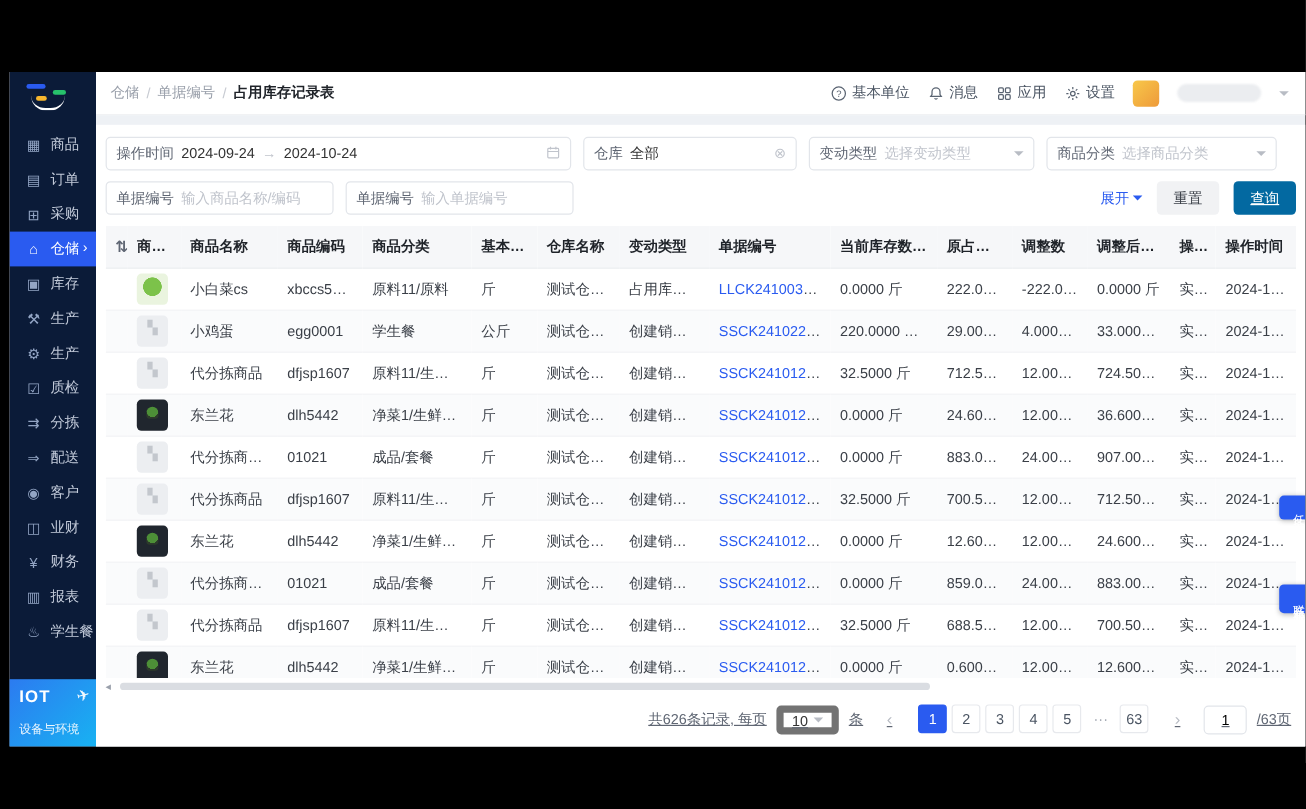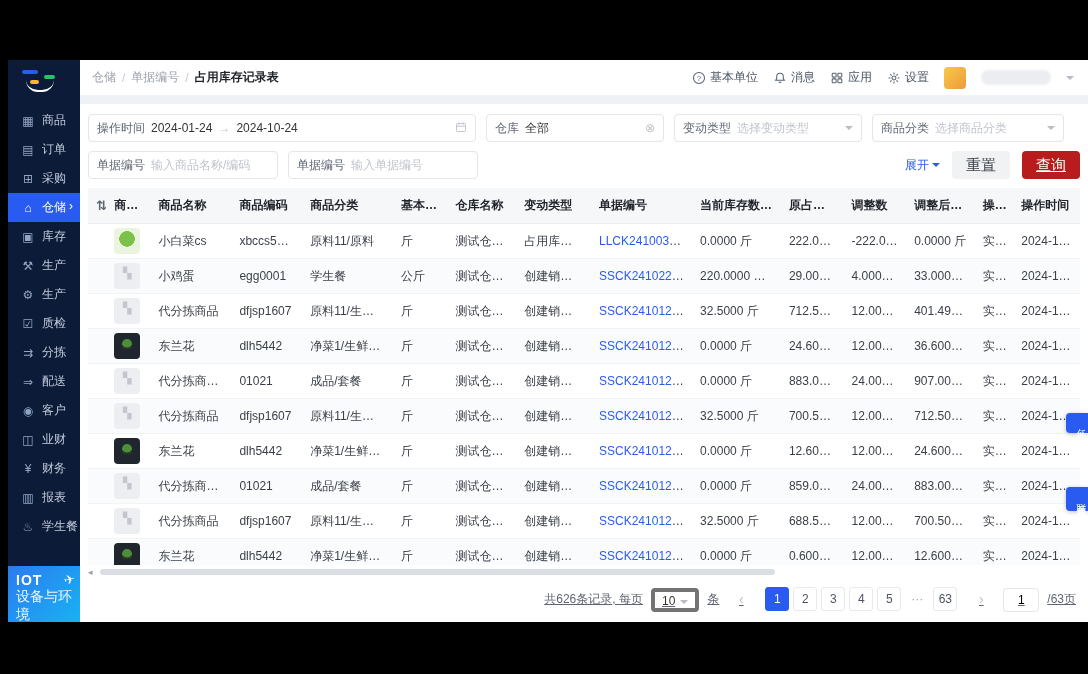--- a/index.html
+++ b/index.html
@@ -16,21 +16,21 @@
   .lb3 { width:9px;  left:22px; top:20px; background:#f6b62e; }
   .swoosh { position:absolute; left:18px; top:20px; width:28px; height:12px; border-bottom:2px solid #fff; border-radius:0 0 14px 14px; }
   nav { flex:1; overflow:hidden; padding-top:4px; }
   .nav-item { height:29px; display:flex; align-items:center; gap:7px; padding-left:13px; color:#c3cbda; font-size:12px; cursor:pointer; position:relative; }
   .nav-item .ic { width:14px; text-align:center; font-size:12px; color:#93a5c4; }
   .nav-item.active { background:#2a5bf0; color:#fff; }
   .nav-item.active .ic { color:#fff; }
   .nav-item.active::after { content:"›"; position:absolute; right:7px; top:6px; color:#fff; font-size:12px; }
   .side-footer { height:56px; flex-shrink:0; background:linear-gradient(135deg,#2c7bf0 0%,#18b2f2 100%); color:#fff; padding:6px 8px 4px 8px; position:relative; overflow:hidden; }
   .iot-title { font-size:14px; font-weight:bold; letter-spacing:1px; }
-  .iot-sub { font-size:14px; opacity:.92; margin-top:0; }
+  .iot-sub { font-size:10px; opacity:.92; margin-top:13px; }
   .plane { position:absolute; right:5px; top:6px; font-size:13px; opacity:.95; transform:rotate(-15deg); }
 
   
   .main { flex:1; display:flex; flex-direction:column; background:#eef1f5; min-width:0; }
   .topbar { height:36px; flex-shrink:0; background:#fff; display:flex; align-items:center; justify-content:space-between; padding:0 14px 0 12px; border-bottom:1px solid #f1f2f4; }
   .breadcrumb { font-size:12px; color:#9aa0ab; display:flex; align-items:center; gap:6px; }
   .bc-item.current { color:#1f2329; font-weight:bold; }
   .bc-sep { color:#c6cad1; }
   .top-actions { display:flex; align-items:center; gap:15px; font-size:12px; color:#4b5563; }
   .action { display:flex; align-items:center; gap:4px; cursor:pointer; }
@@ -53,23 +53,23 @@
   .w-ct { width:188px; }
   .w-cat { width:192px; }
   .w-kw, .w-doc { width:190px; }
   .clear-ic, .cal-ic { margin-left:auto; color:#c0c4cc; font-size:12px; }
   .sel-caret { margin-left:auto; }
   .date-val { color:#333; }
   .date-arrow { color:#c0c4cc; }
   .f-actions { margin-left:auto; display:flex; gap:12px; }
   .expand-link { color:#2a5bf0; cursor:pointer; display:flex; align-items:center; gap:3px; }
   .expand-link .caret { border-top-color:#2a5bf0; }
-  .btn { height:28px; border-radius:4px; font-size:15px; padding:0 14px; cursor:pointer; border:none; font-family:inherit; }
+  .btn { height:28px; border-radius:4px; font-size:12px; padding:0 14px; cursor:pointer; border:none; font-family:inherit; }
   .btn-reset { background:#f1f2f4; color:#3a3f47; }
-  .btn-query { background:#b91c1c; color:#fff;text-decoration:underline; }
+  .btn-query { background:#0369a1; color:#fff;text-decoration:underline; }
 
   
   .table-wrap { overflow:hidden; }
   table { width:100%; table-layout:fixed; border-collapse:collapse; font-size:12px; }
   th { background:#f6f7f9; color:#1f2329; font-weight:bold; text-align:left; padding:9px 8px; white-space:nowrap; overflow:hidden; text-overflow:ellipsis; border-bottom:1px solid #eceef1; }
   td { padding:4px 8px; border-bottom:1px solid #f2f3f5; white-space:nowrap; overflow:hidden; text-overflow:ellipsis; color:#3a3f47; height:34px; }
   tbody tr:nth-child(even) { background:#fafbfc; }
   .col-set-ic { color:#5f6673; font-size:13px; }
   .info { display:inline-block; width:12px; height:12px; border:1px solid #b8bcc4; border-radius:50%; font-size:9px; line-height:11px; text-align:center; color:#9aa0ab; margin-left:3px; font-style:normal; }
   .link { color:#2a5bf0; cursor:pointer; }
@@ -79,21 +79,21 @@
   .pimg.dark { background:#20262e; }
   .pimg.dark::after { content:""; position:absolute; left:8px; top:6px; width:10px; height:10px; border-radius:50% 50% 30% 30%; background:radial-gradient(circle at 50% 35%, #4d8f37 0 60%, #2c3a2a 62%); }
 
   
   .hscroll { height:10px; position:relative; margin:2px 0 0 0; flex-shrink:0; }
   .hscroll .arr { position:absolute; left:0; top:0; font-size:9px; color:#9aa0ab; line-height:10px; }
   .hscroll .thumb { position:absolute; left:12px; top:2px; width:68%; height:6px; border-radius:3px; background:#dadde2; }
 
   
   .pagination { display:flex; align-items:center; justify-content:flex-end; gap:8px; padding:10px 4px 10px 0; font-size:12px; color:#5f6673; flex-shrink:0;text-decoration:underline; }
-  .size-select { display:inline-flex; align-items:flex-end; gap:5px; border:4px solid #737373; border-radius:4px; height:24px; padding:0 7px; cursor:pointer; color:#333; }
+  .size-select { display:inline-flex; align-items:flex-start; gap:5px; border:6px solid #737373; border-radius:4px; height:24px; padding:0 7px; cursor:pointer; color:#333; }
   .page { display:inline-block; min-width:24px; height:24px; line-height:22px; text-align:center; border:1px solid #e7e9ed; border-radius:3px; margin:0 2px; cursor:pointer; background:#fff; color:#4b5563; }
   .page.active { background:#2a5bf0; border-color:#2a5bf0; color:#fff; }
   .page.dots { border:none; background:transparent; color:#9aa0ab; }
   .nav-btn { border:none; background:transparent; color:#b8bcc4; font-size:14px; }
   .jump { width:36px; height:24px; border:1px solid #e2e5ea; border-radius:4px; text-align:center; font-size:12px; outline:none; font-family:inherit; }
 
   
   .float-tab { position:absolute; right:0; width:22px; background:#2a5bf0; color:#fff; border-radius:4px 0 0 4px; writing-mode:vertical-rl; text-orientation:upright; font-size:10px; letter-spacing:2px; padding:8px 0; text-align:center; cursor:pointer; box-shadow:0 1px 4px rgba(0,0,0,.25); }
   .float-tab.t1 { top:413px; }
   .float-tab.t2 { top:487px; }
@@ -226,21 +226,21 @@
           <span class="redacted"></span>
           <i class="caret"></i>
         </div>
       </header>
 
       <div class="panel">
 
         <div class="f-row">
           <div class="f-box w-date">
             <span class="f-label">操作时间</span>
-            <span class="date-val">2024-01-24</span>
+            <span class="date-val">2024-09-24</span>
             <span class="date-arrow">→</span>
             <span class="date-val">2024-10-24</span>
             <span class="cal-ic">
               <svg width="12" height="12" viewBox="0 0 16 16">
                   <g fill="none" stroke="#c0c4cc" stroke-width="1.3">
                     <rect x="2" y="3.5" width="12" height="10.5" rx="1"></rect>
                     <path d="M2 7h12M5 1.8v3M11 1.8v3"></path>
                   </g>
                 </svg>
             </span>
@@ -366,21 +366,21 @@
                   <td>代分拣商品</td>
                   <td>dfjsp1607</td>
                   <td>原料11/生鲜类</td>
                   <td>斤</td>
                   <td>测试仓库5</td>
                   <td>创建销售出库</td>
                   <td><span class="link">SSCK24101200004</span></td>
                   <td>32.5000 斤</td>
                   <td>712.5000 斤</td>
                   <td>12.0000 斤</td>
-                  <td>401.4995 斤</td>
+                  <td>724.5000 斤</td>
                   <td>实施02</td>
                   <td>2024-10-1...</td>
                 </tr>
                 <tr>
                   <td></td>
                   <td>
                     <div class="pimg dark"></div>
                   </td>
                   <td>东兰花</td>
                   <td>dlh5442</td>

